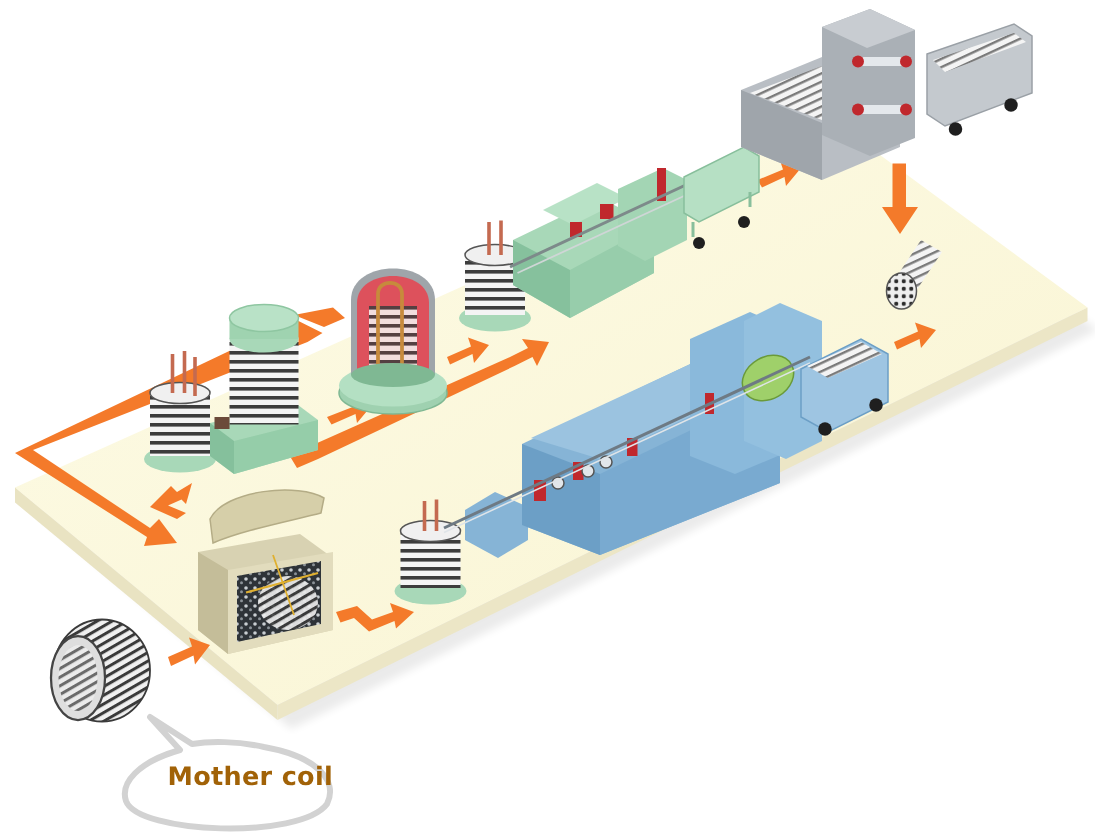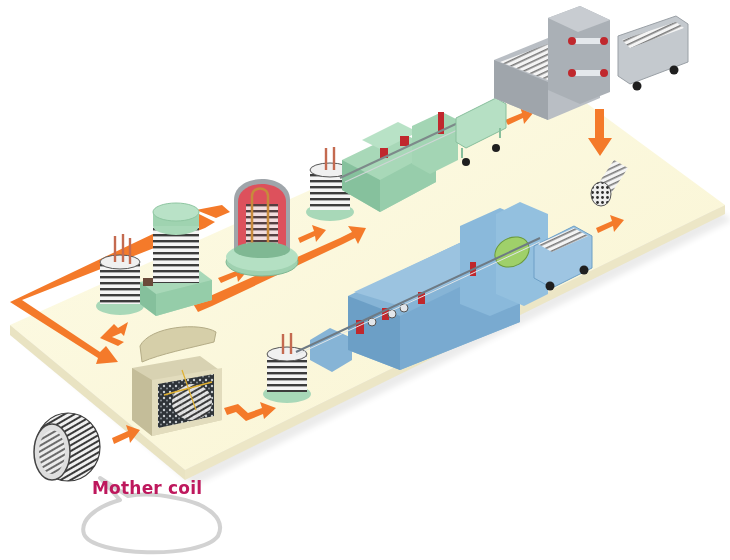--- a/index.html
+++ b/index.html
@@ -1,18 +1,18 @@
 <!DOCTYPE html>
 <html><head>
 <meta charset="utf-8">
 <style>
   html,body{margin:0;padding:0;background:#ffffff;}
   body{width:730px;height:560px;position:relative;overflow:hidden;font-family:"DejaVu Sans","Liberation Sans",sans-serif;}
   #stage{position:absolute;left:0;top:0;width:730px;height:560px;}
-  .callout-label{position:absolute;left:92px;top:478px;width:130px;text-align:left;font-size:17px;font-weight:bold;color:#be185d;letter-spacing:0.2px;}
+  .callout-label{position:absolute;left:92px;top:508px;width:130px;text-align:right;font-size:17px;font-weight:bold;color:#a16207;letter-spacing:0.2px;}
 </style>
 </head>
 <body>
 
 <svg id="stage" viewBox="0 0 730 560">
   <defs>
     <linearGradient id="platGrad" x1="0" y1="0" x2="1" y2="1">
       <stop offset="0" stop-color="#fdfbe6"></stop>
       <stop offset="1" stop-color="#f9f4d2"></stop>
     </linearGradient>

